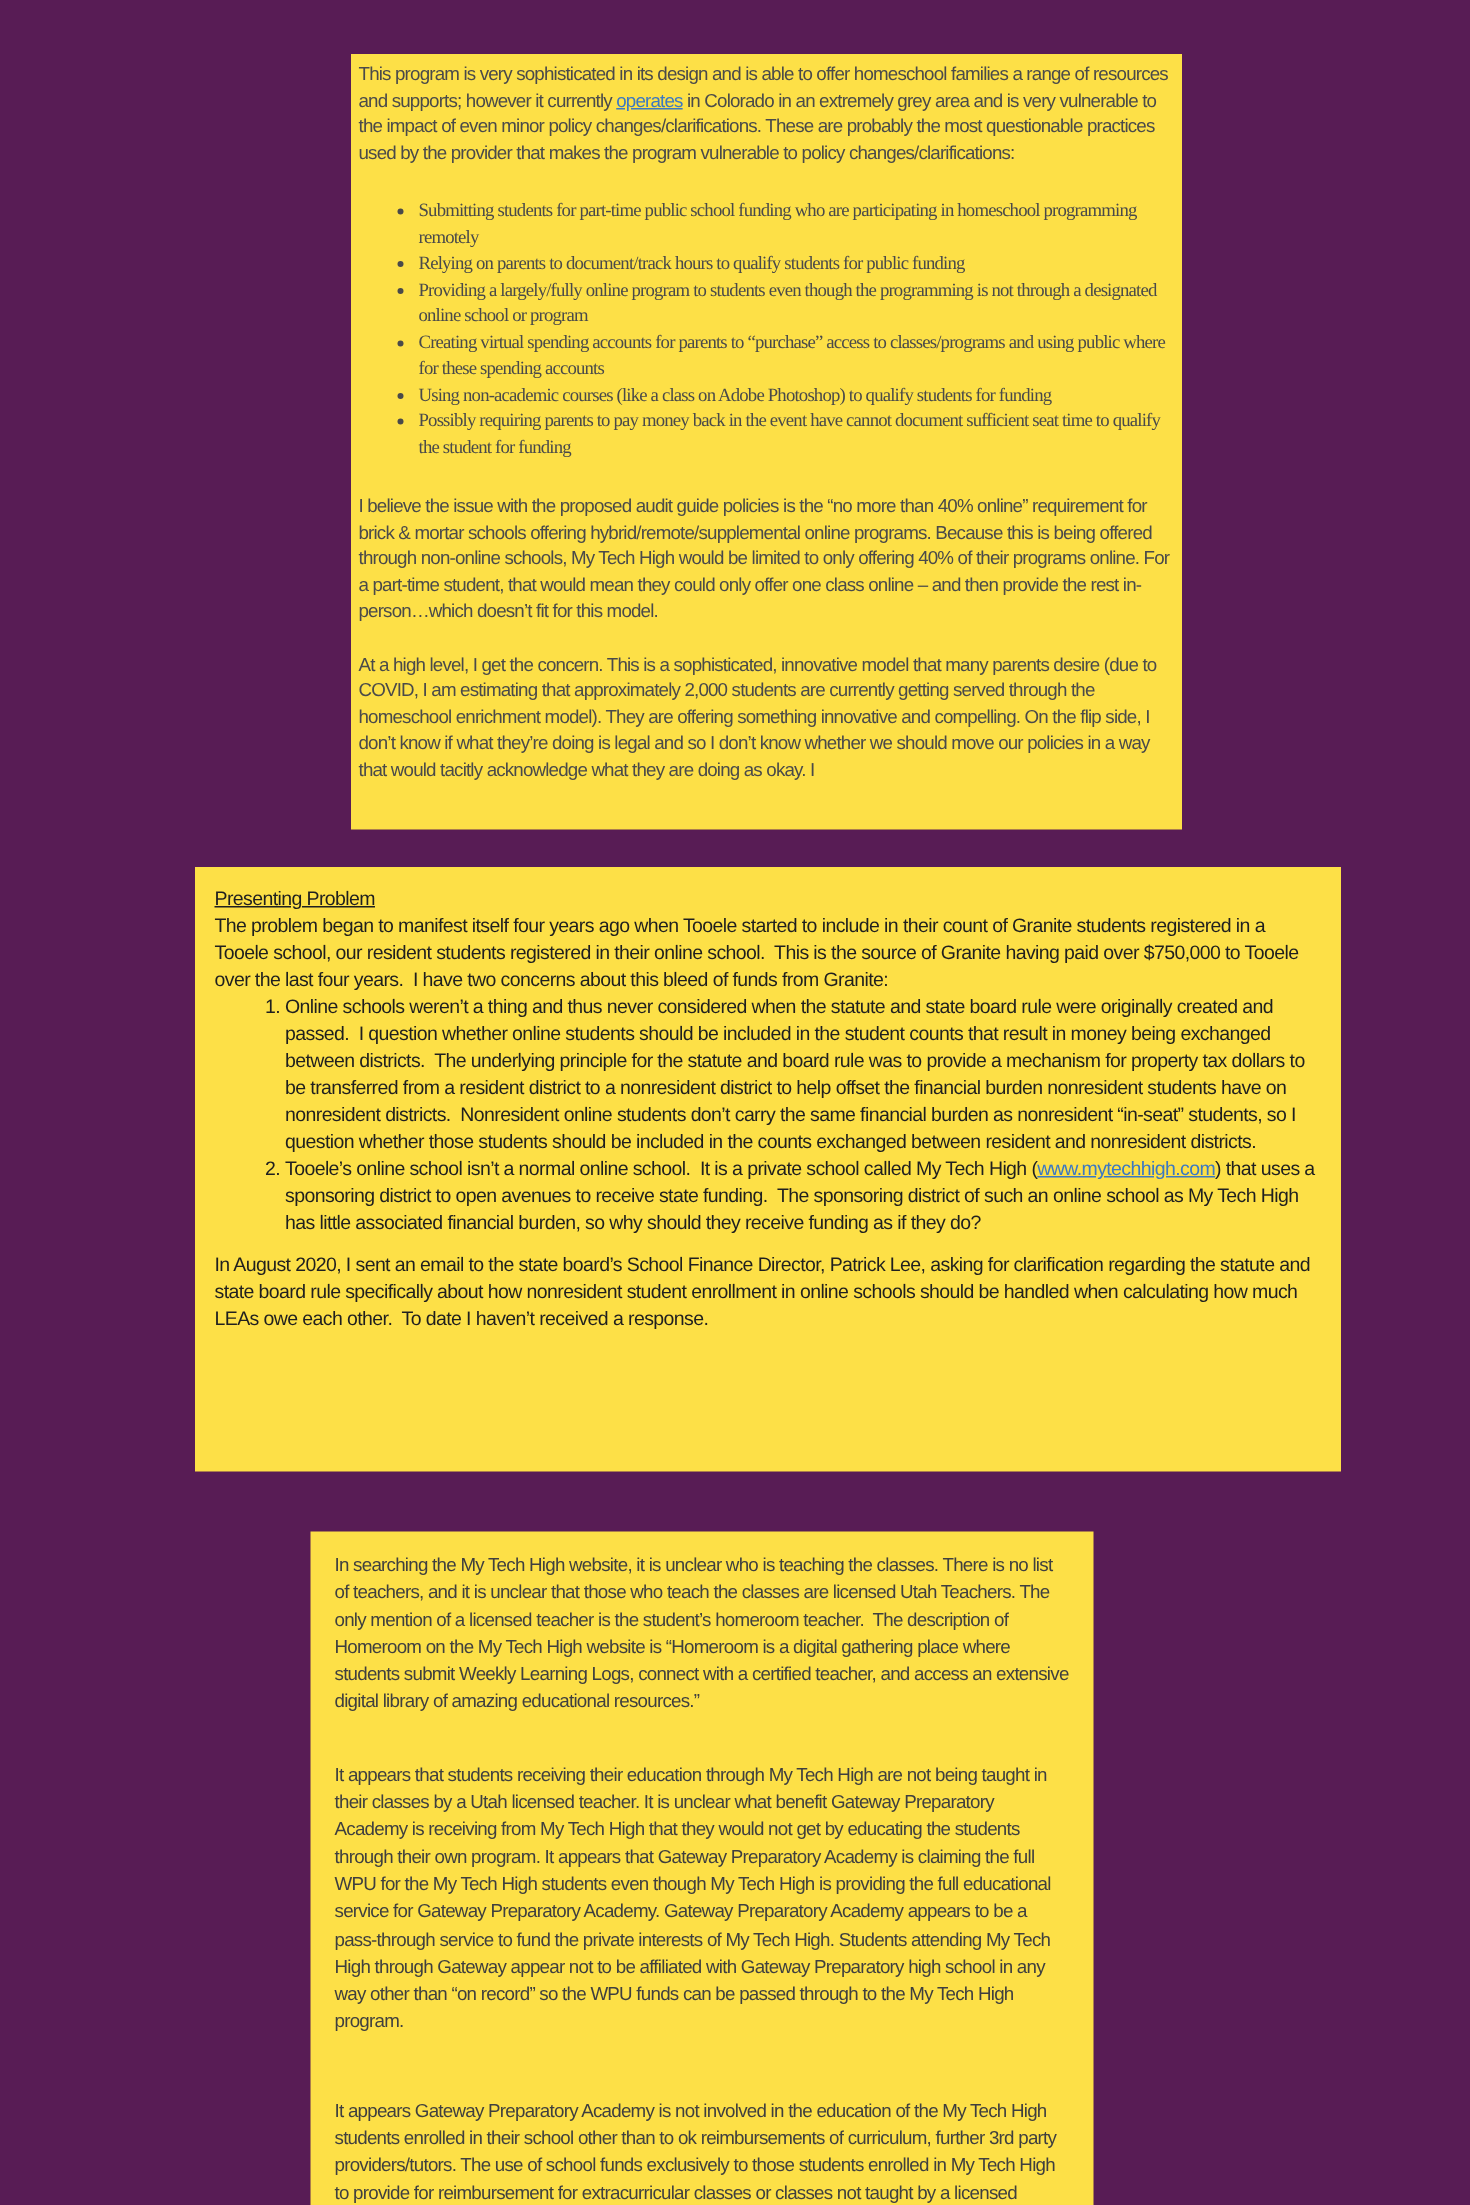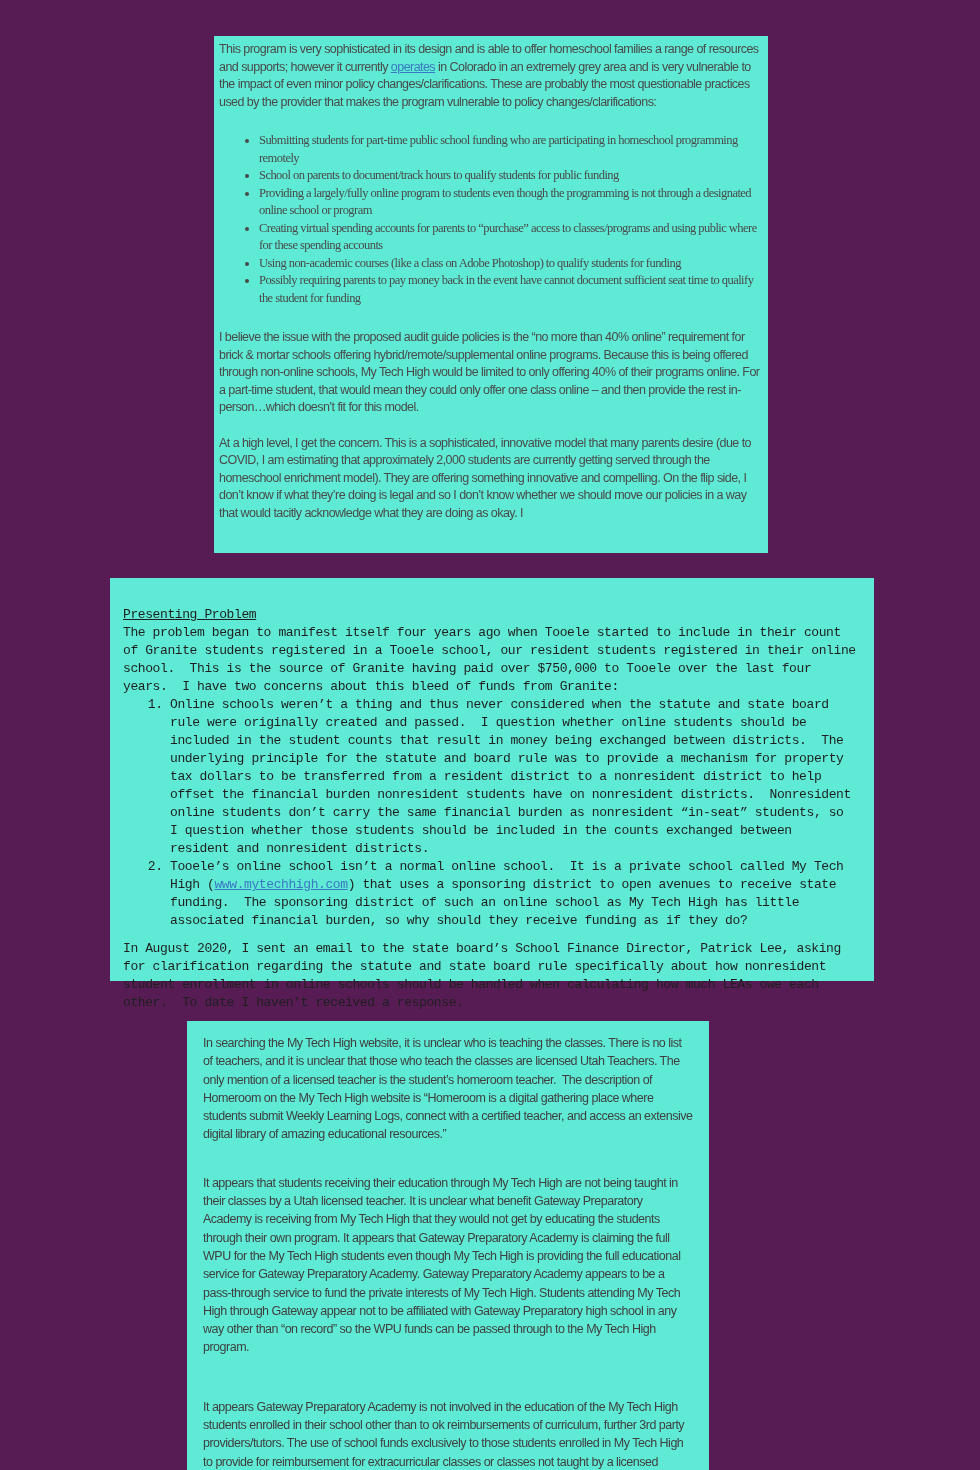--- a/index.html
+++ b/index.html
@@ -5,43 +5,44 @@
   html, body { margin: 0; padding: 0; }
   body {
     width: 980px; height: 1470px;
     background: #581C55;
     position: relative;
     font-family: "Liberation Sans", sans-serif;
     overflow: hidden;
   }
   .paper {
     position: absolute;
-    background: #5eead4;
+    background: #fde047;
     box-sizing: border-box;
+    margin-left: 20px;
   }
   .paper p { margin: 0; white-space: pre-wrap; }
   .paper li { white-space: pre-wrap; }
 
   
   #doc1 {
     left: 214px; top: 36px; width: 554px; height: 517px;
     padding: 5px 8px 8px 5px;
     color: #4a4a4a;
     font-size: 12.5px; line-height: 17.5px; letter-spacing: -0.55px;
   }
   #doc1 ul { margin: 21px 0 22px 0; padding-left: 40px; font-family: Liberation Serif, serif; }
   #doc1 li { margin: 0; }
   #doc1 .para-2 { margin-bottom: 18px; }
 
   
   #doc2 {
     left: 110px; top: 578px; width: 764px; height: 403px;
-    padding: 28px 16px 10px 13px;
+    padding: 12px 16px 10px 13px;
     color: #1f1f1f;
-    font-size: 13px; line-height: 18px; letter-spacing: -0.4px; font-family: Liberation Mono, monospace;
+    font-size: 13px; line-height: 18px; letter-spacing: -0.4px;
   }
   #doc2 .heading { text-decoration: underline; }
   #doc2 ol { margin: 0; padding-left: 47px; }
   #doc2 li { margin: 0; }
   #doc2 .outro { margin-top: 10px; }
 
   
   #doc3 {
     left: 187px; top: 1021px; width: 522px; height: 467px;
     padding: 13px 16px;
@@ -63,21 +64,21 @@
     font-weight: bold;
   }
 </style>
 </head>
 <body>
 
 <div id="doc1" class="paper">
   <p class="para-1"><span>This program is very sophisticated in its design and is able to offer homeschool families a range of resources and supports; however it currently </span><span class="link">operates</span><span> in Colorado in an extremely grey area and is very vulnerable to the impact of even minor policy changes/clarifications. These are probably the most questionable practices used by the provider that makes the program vulnerable to policy changes/clarifications:</span></p>
   <ul>
     <li>Submitting students for part-time public school funding who are participating in homeschool programming remotely</li>
-    <li>School on parents to document/track hours to qualify students for public funding</li>
+    <li>Relying on parents to document/track hours to qualify students for public funding</li>
     <li>Providing a largely/fully online program to students even though the programming is not through a designated online school or program</li>
     <li>Creating virtual spending accounts for parents to “purchase” access to classes/programs and using public where for these spending accounts</li>
     <li>Using non-academic courses (like a class on Adobe Photoshop) to qualify students for funding</li>
     <li>Possibly requiring parents to pay money back in the event have cannot document sufficient seat time to qualify the student for funding</li>
   </ul>
   <p class="para-2">I believe the issue with the proposed audit guide policies is the “no more than 40% online” requirement for brick &amp; mortar schools offering hybrid/remote/supplemental online programs. Because this is being offered through non-online schools, My Tech High would be limited to only offering 40% of their programs online. For a part-time student, that would mean they could only offer one class online – and then provide the rest in-person…which doesn’t fit for this model.</p>
   <p class="para-3">At a high level, I get the concern. This is a sophisticated, innovative model that many parents desire (due to COVID, I am estimating that approximately 2,000 students are currently getting served through the homeschool enrichment model). They are offering something innovative and compelling. On the flip side, I don’t know if what they’re doing is legal and so I don’t know whether we should move our policies in a way that would tacitly acknowledge what they are doing as okay. I</p>
 </div>
 
 <div id="doc2" class="paper">

